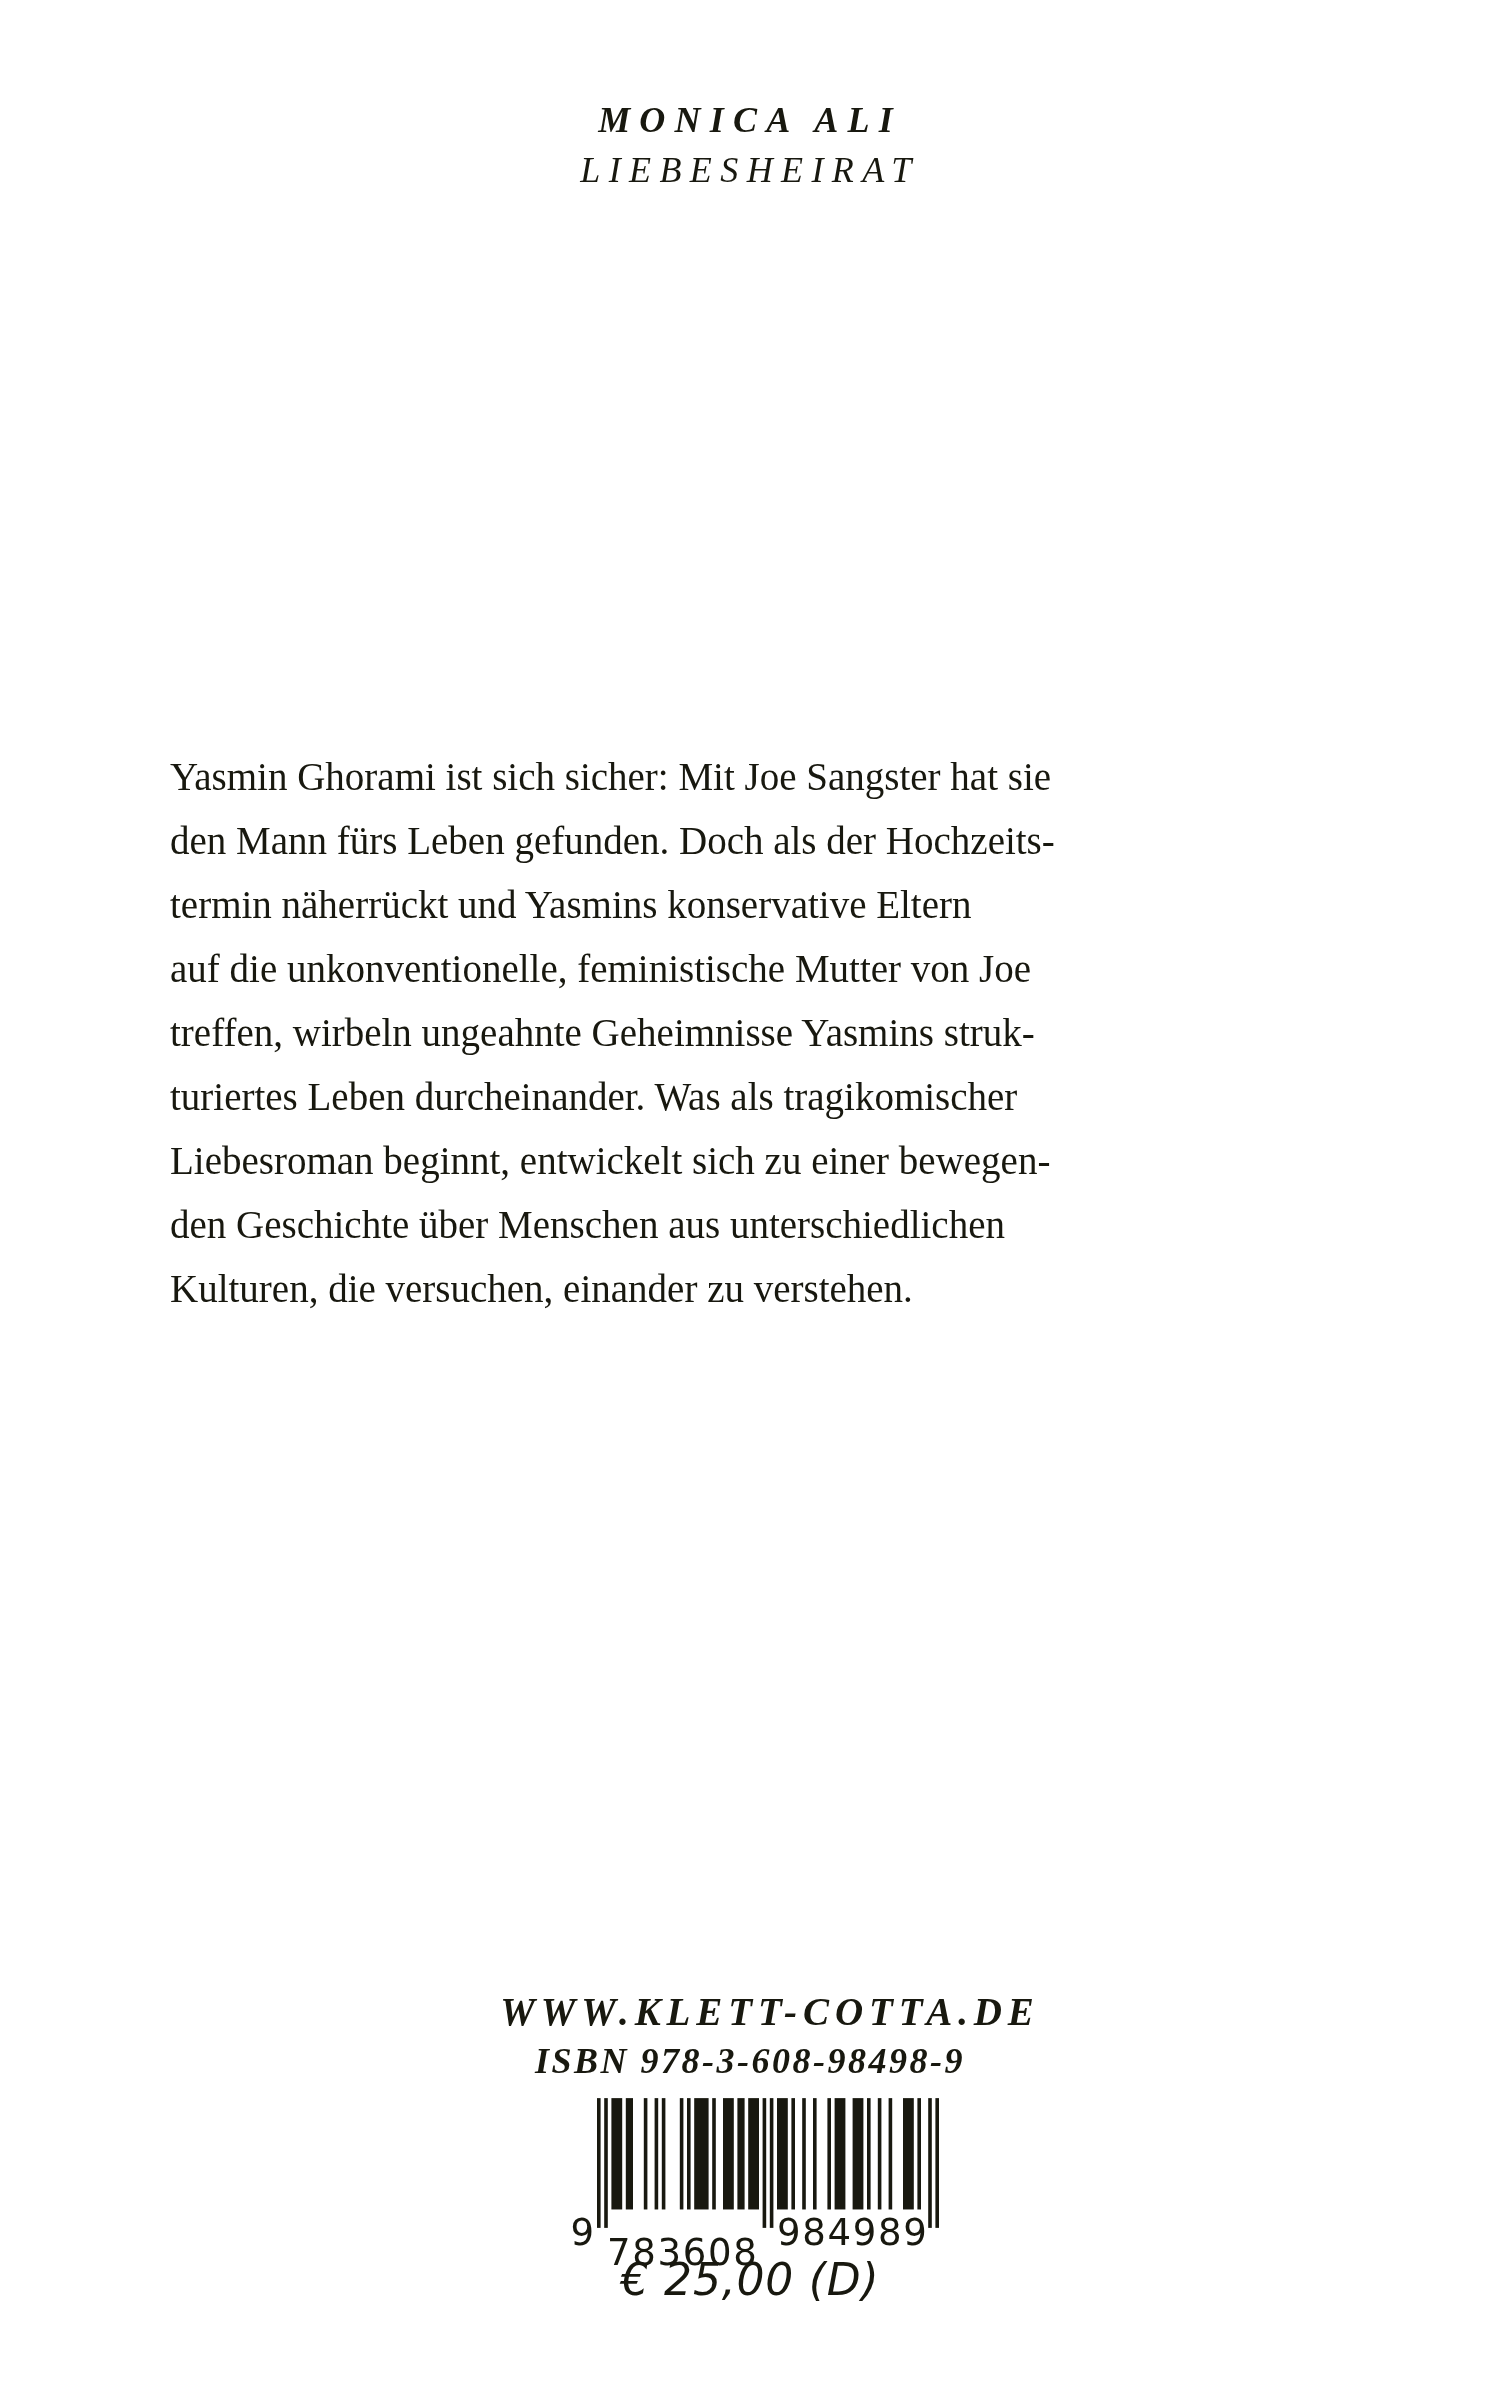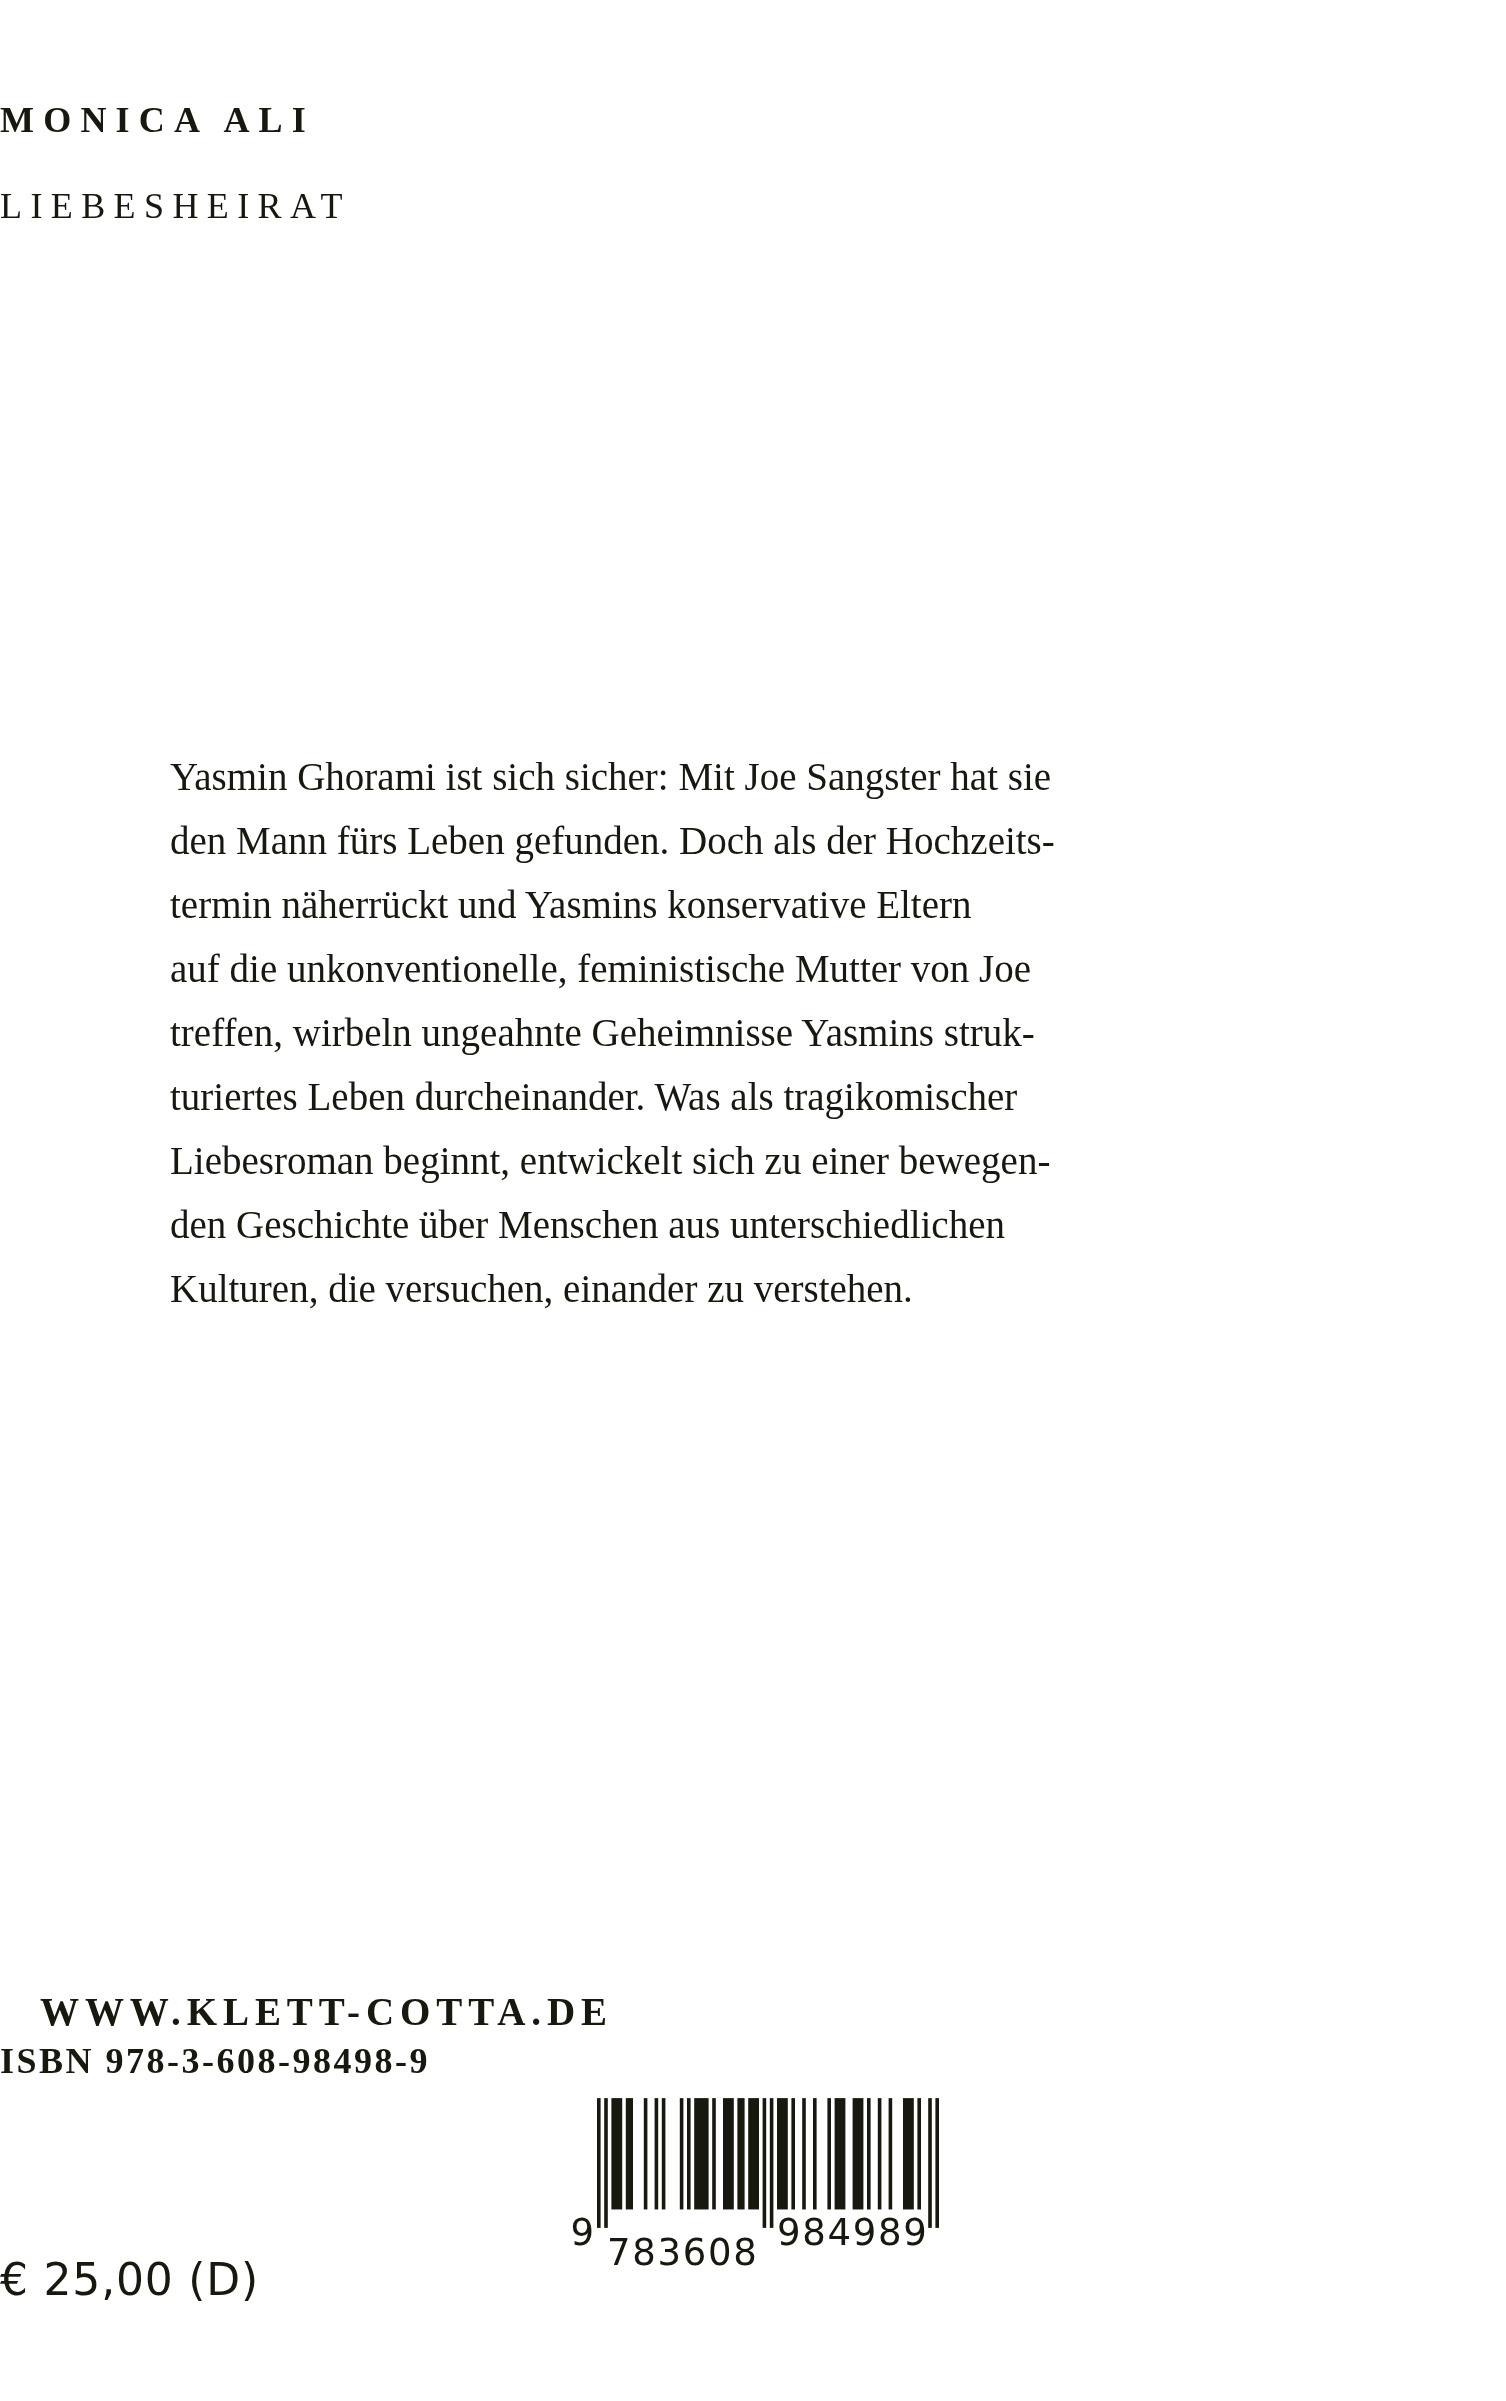--- a/index.html
+++ b/index.html
@@ -11,36 +11,37 @@
     margin: 0 auto;
     background: #ffffff;
     overflow: hidden;
     font-family: "Liberation Serif", "DejaVu Serif", serif;
     color: #18180f;
   }
   .centered-row {
     position: absolute;
     left: 0;
     right: 6px;
+    text-align: center;
     white-space: nowrap;
+    font-style: italic;
   }
   .author-line {
     top: 99px;
     font-size: 36px;
     line-height: 42px;
     font-weight: bold;
     letter-spacing: 9.2px;
   }
   .title-line {
     top: 149px;
     font-size: 36px;
     line-height: 42px;
     font-weight: normal;
     letter-spacing: 8.4px;
-    margin-top: 36px;
   }
   .quote-block {
     position: absolute;
     left: 170px;
     top: 326px;
     width: 1205px;
     font-size: 55px;
     line-height: 87px;
     font-weight: normal;
   }

